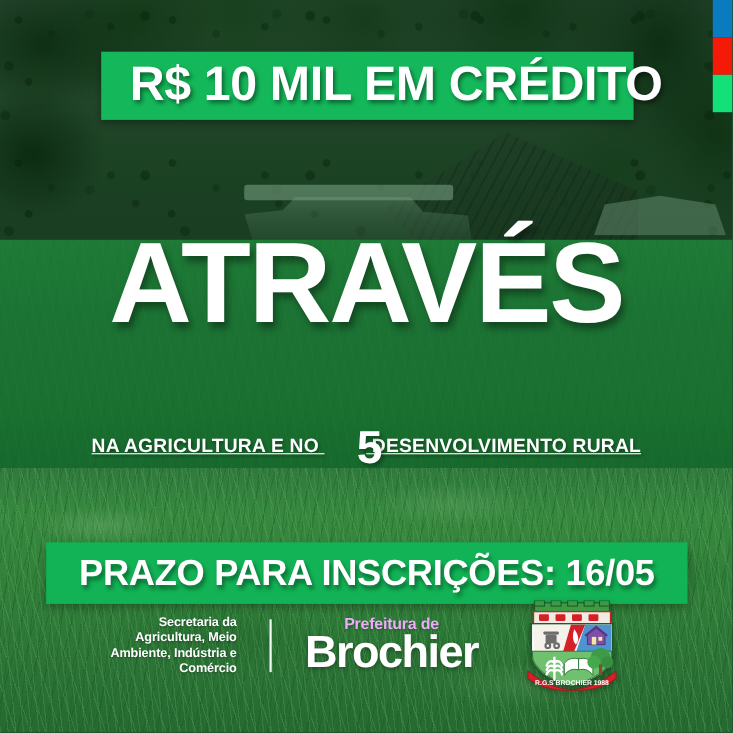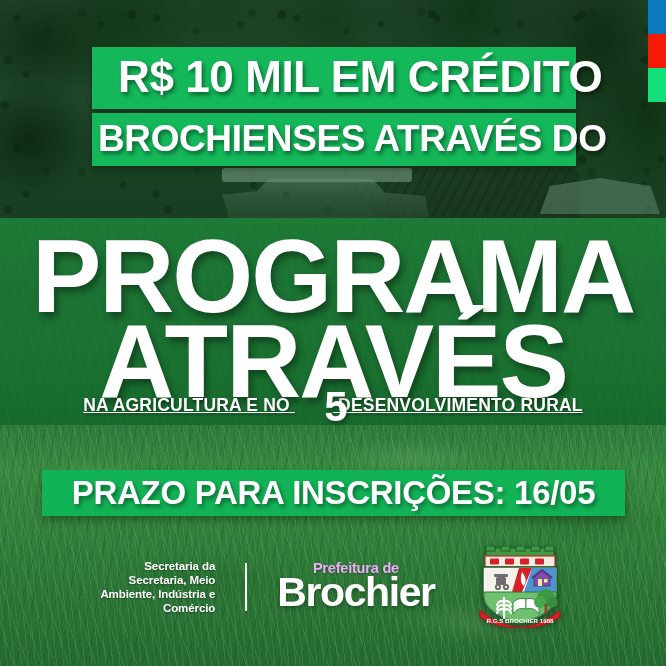--- a/index.html
+++ b/index.html
@@ -198,21 +198,21 @@
     z-index:9;
     color:#fff;
     font-size:42px;
     font-weight:bold;
     line-height:1;
     text-shadow:2px 3px 4px rgba(0,0,0,.35);
   }
 
   
   .deadline {
-    position:absolute; left:42px; top:470px; width:583px; height:46px;
+    position:absolute; left:42px; top:493px; width:583px; height:56px;
     background:#12b356;
     z-index:6;
     display:flex; align-items:center; justify-content:center;
     box-shadow:0 4px 8px rgba(0,0,0,.3);
   }
   .deadline span {
     color:#fff; font-size:33px; font-weight:bold;
     letter-spacing:-.3px; white-space:nowrap;
     text-shadow:2px 3px 4px rgba(0,0,0,.4);
   }
@@ -278,45 +278,43 @@
   <div class="mid-band"></div>
 
   <div class="flag-strip">
     <i style="background:#0a7bbf"></i>
     <i style="background:#f51a07"></i>
     <i style="background:#14e07a"></i>
   </div>
 
   <div class="headline">
     <div class="hl-line hl-1">R$ 10 MIL EM CRÉDITO</div>
-    <div class="hl-line hl-3">BROCHIENSES ATRAVÉS DO</div>
   </div>
 
   <div class="title-wrap">
-    <div class="title-1">PROGRAMA</div>
     <div class="title-2">ATRAVÉS</div>
   </div>
 
   <div class="title-sub">
     <span>NA AGRICULTURA E NO</span>
     <span class="gap"></span>
     <span>DESENVOLVIMENTO RURAL</span>
   </div>
 
   <div class="five-mark">5</div>
 
   <div class="deadline">
     <span>PRAZO PARA INSCRIÇÕES: 16/05</span>
   </div>
 
   <div class="footer">
 
     <div class="sec-text">
       <div>Secretaria da</div>
-      <div>Secretaria, Meio</div>
+      <div>Agricultura, Meio</div>
       <div>Ambiente, Indústria e</div>
       <div>Comércio</div>
     </div>
 
     <div class="divider-v"></div>
 
     <div class="pref-logo">
       <span class="pref-small">Prefeitura de</span>
       <span class="pref-big">Brochier</span>
     </div>

